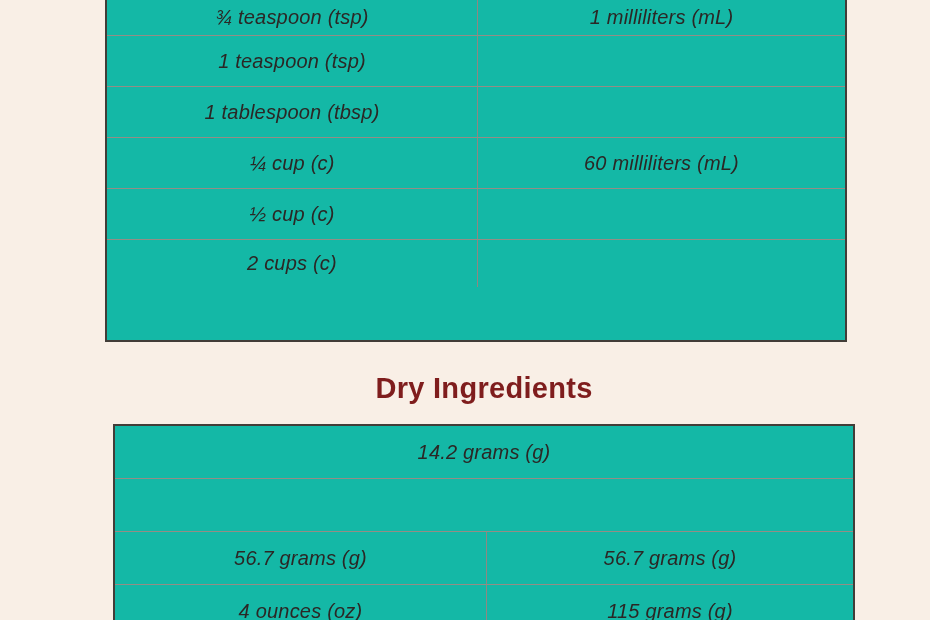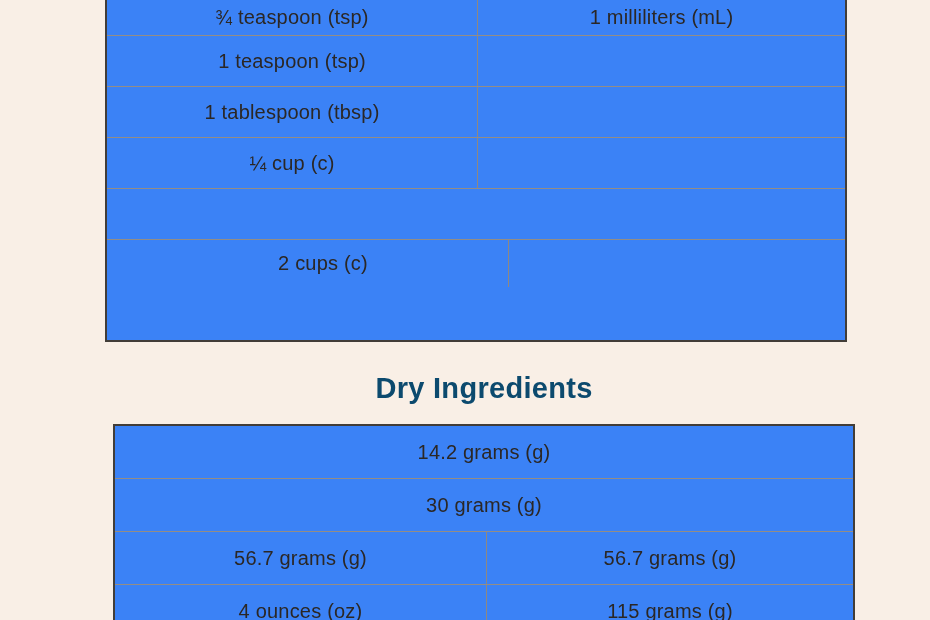--- a/index.html
+++ b/index.html
@@ -10,23 +10,24 @@
     width: 930px;
     height: 620px;
     overflow: hidden;
     position: relative;
     background: #f9efe6;
     font-family: "Liberation Sans", "DejaVu Sans", sans-serif;
   }
   .tbl {
     position: absolute;
     box-sizing: border-box;
-    background: #3b82f6;
+    background: #14b8a6;
     display: flex;
     flex-direction: column;
+    font-style: italic;
   }
   .tbl .row {
     display: flex;
     box-sizing: border-box;
     border-bottom: 1.5px solid #948d85;
   }
   .tbl .row:last-child {
     border-bottom: none;
   }
   .tbl .cell {
@@ -50,21 +51,21 @@
   .liquid {
     left: 105px;
     top: 0;
     width: 742px;
     height: 342px;
     border: 2px solid #423d38;
     border-top: none;
   }
   .liquid .row { height: 51px; }
   .liquid .row.partial { height: 36px; }
-  .liquid .row:last-child { height: 47px; padding-left: 31px; }
+  .liquid .row:last-child { height: 47px; }
   .liquid .cell.left { width: 371px; }
 
   
   .dry {
     left: 113px;
     top: 424px;
     width: 742px;
     height: 240px;
     border: 2px solid #423d38;
     border-bottom: none;
@@ -76,56 +77,57 @@
 
   .section-heading {
     position: absolute;
     left: 113px;
     top: 372px;
     width: 742px;
     text-align: center;
     font-size: 29px;
     font-weight: 700;
     letter-spacing: 0.3px;
-    color: #0c4a6e;
+    color: #7f1d1d;
     margin: 0;
   }
 </style>
 </head>
 <body>
 
 <div class="tbl liquid">
   <div class="row partial">
     <div class="cell left">¾ teaspoon (tsp)</div>
     <div class="cell right">1 milliliters (mL)</div>
   </div>
   <div class="row">
     <div class="cell left">1 teaspoon (tsp)</div>
   </div>
   <div class="row">
     <div class="cell left">1 tablespoon (tbsp)</div>
   </div>
   <div class="row">
     <div class="cell left">¼ cup (c)</div>
+    <div class="cell right">60 milliliters (mL)</div>
   </div>
   <div class="row">
+    <div class="cell left">½ cup (c)</div>
   </div>
   <div class="row">
     <div class="cell left">2 cups (c)</div>
   </div>
 </div>
 
 <h2 class="section-heading">Dry Ingredients</h2>
 
 <div class="tbl dry">
   <div class="row">
     <div class="cell right">14.2 grams (g)</div>
   </div>
   <div class="row">
-    <div class="cell right">30 grams (g)</div>
   </div>
   <div class="row">
     <div class="cell left">56.7 grams (g)</div>
     <div class="cell right">56.7 grams (g)</div>
   </div>
   <div class="row">
     <div class="cell left">4 ounces (oz)</div>
     <div class="cell right">115 grams (g)</div>
   </div>
 </div>

